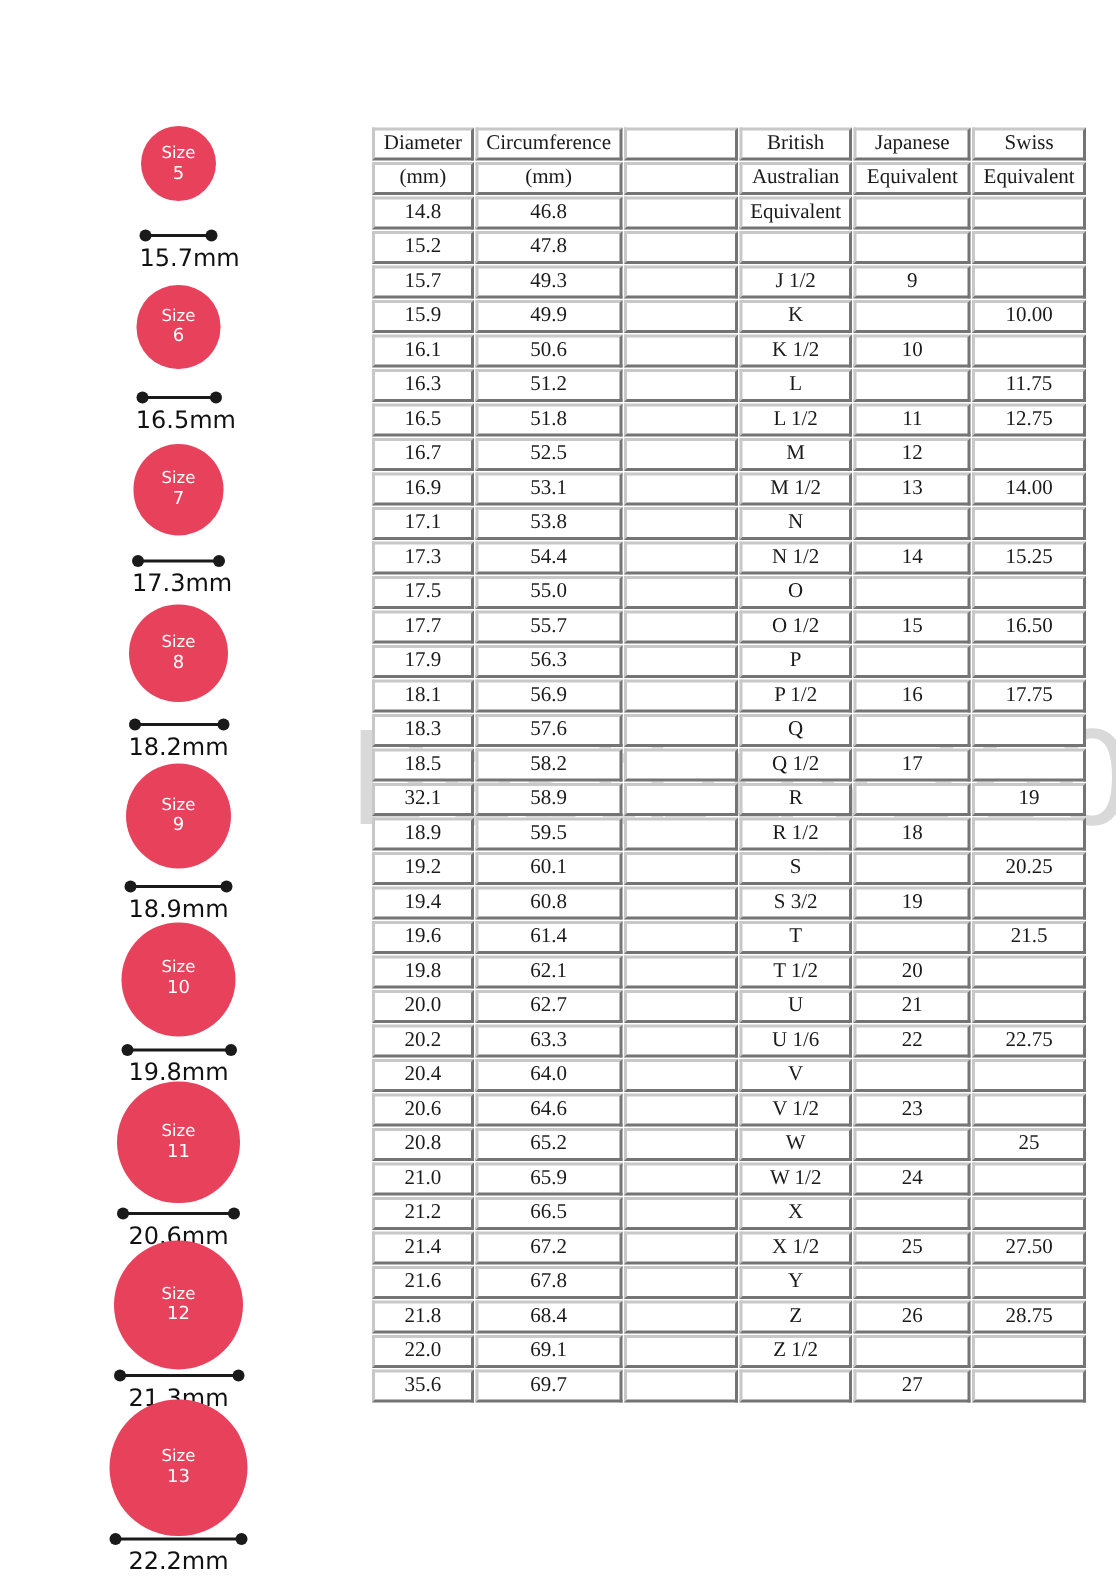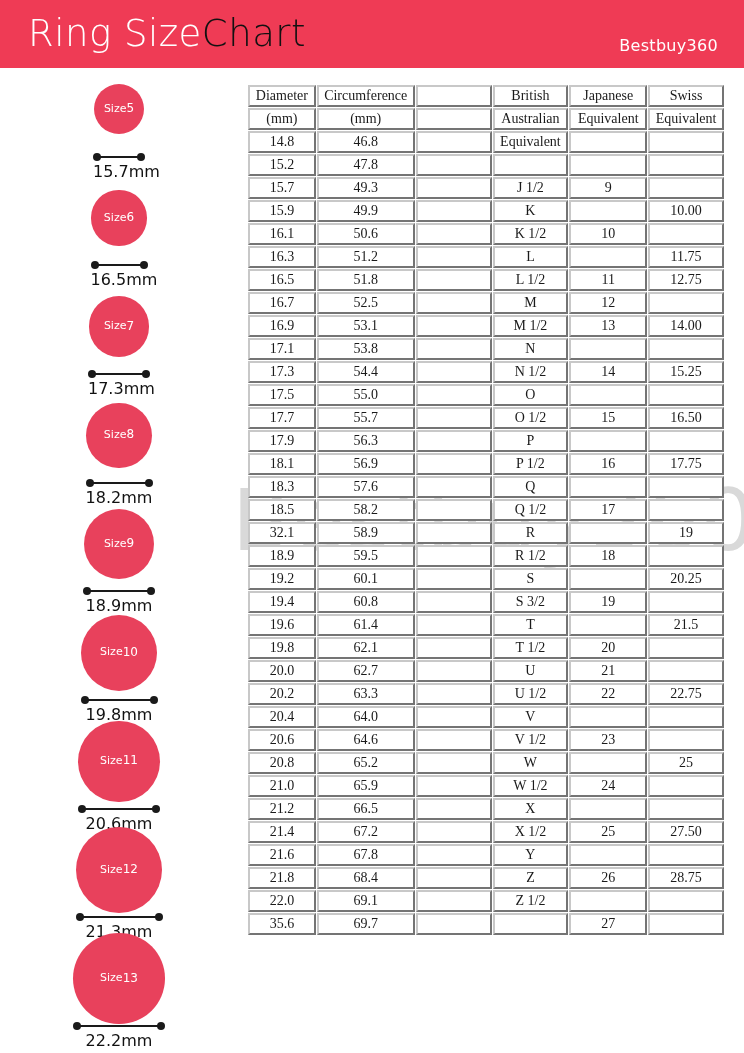--- a/index.html
+++ b/index.html
@@ -56,21 +56,21 @@
     left: 0;
     width: 240px;
   }
   .ring-circle {
     position: absolute;
     background: #e8415c;
     border-radius: 50%;
     color: #ffffff;
     font-family: "DejaVu Sans", sans-serif;
     display: flex;
-    flex-direction: row;
+    flex-direction: column;
     align-items: center;
     justify-content: center;
     line-height: 1.15;
   }
   .ring-circle .rc-word { font-size: 11px; }
   .ring-circle .rc-num  { font-size: 12px; }
   .meas {
     position: absolute;
     height: 18px;
   }
@@ -152,26 +152,20 @@
     border: 2px outset #f2798a;
   }
   td.hdr-tall { height: 44px; }
   td.hdr-tall.red { background: #e8364f; }
 </style>
 </head>
 <body>
 
 <div id="page">
 
-  <div class="banner">
-    <div class="banner-title">
-      <span class="t-light">Ring Size</span><span class="t-dark">Chart</span>
-    </div>
-    <div class="banner-brand">Bestbuy360</div>
-  </div>
 
   <div class="rings">
       <div class="ring-block" style="top: 0px; height: 108.667px;">
         <div class="ring-circle" style="width: 50px; height: 50px; left: 94px; top: 12.3333px;">
           <span class="rc-word">Size</span>
           <span class="rc-num">5</span>
         </div>
         <div class="meas" style="width: 52px; left: 93px; top: 78.6667px;">
           <div class="meas-line"></div>
           <div class="meas-dot left"></div>
@@ -487,21 +481,21 @@
             <td class="c-circ">62.7</td>
             <td class="c-us red">10 1/4</td>
             <td class="c-brit">U</td>
             <td class="c-jap">21</td>
             <td class="c-swi"></td>
           </tr>
           <tr>
             <td class="c-dia">20.2</td>
             <td class="c-circ">63.3</td>
             <td class="c-us red">10 1/2</td>
-            <td class="c-brit">U 1/2</td>
+            <td class="c-brit">U 1/6</td>
             <td class="c-jap">22</td>
             <td class="c-swi">22.75</td>
           </tr>
           <tr>
             <td class="c-dia">20.4</td>
             <td class="c-circ">64.0</td>
             <td class="c-us red">10 3/4</td>
             <td class="c-brit">V</td>
             <td class="c-jap"></td>
             <td class="c-swi"></td>

